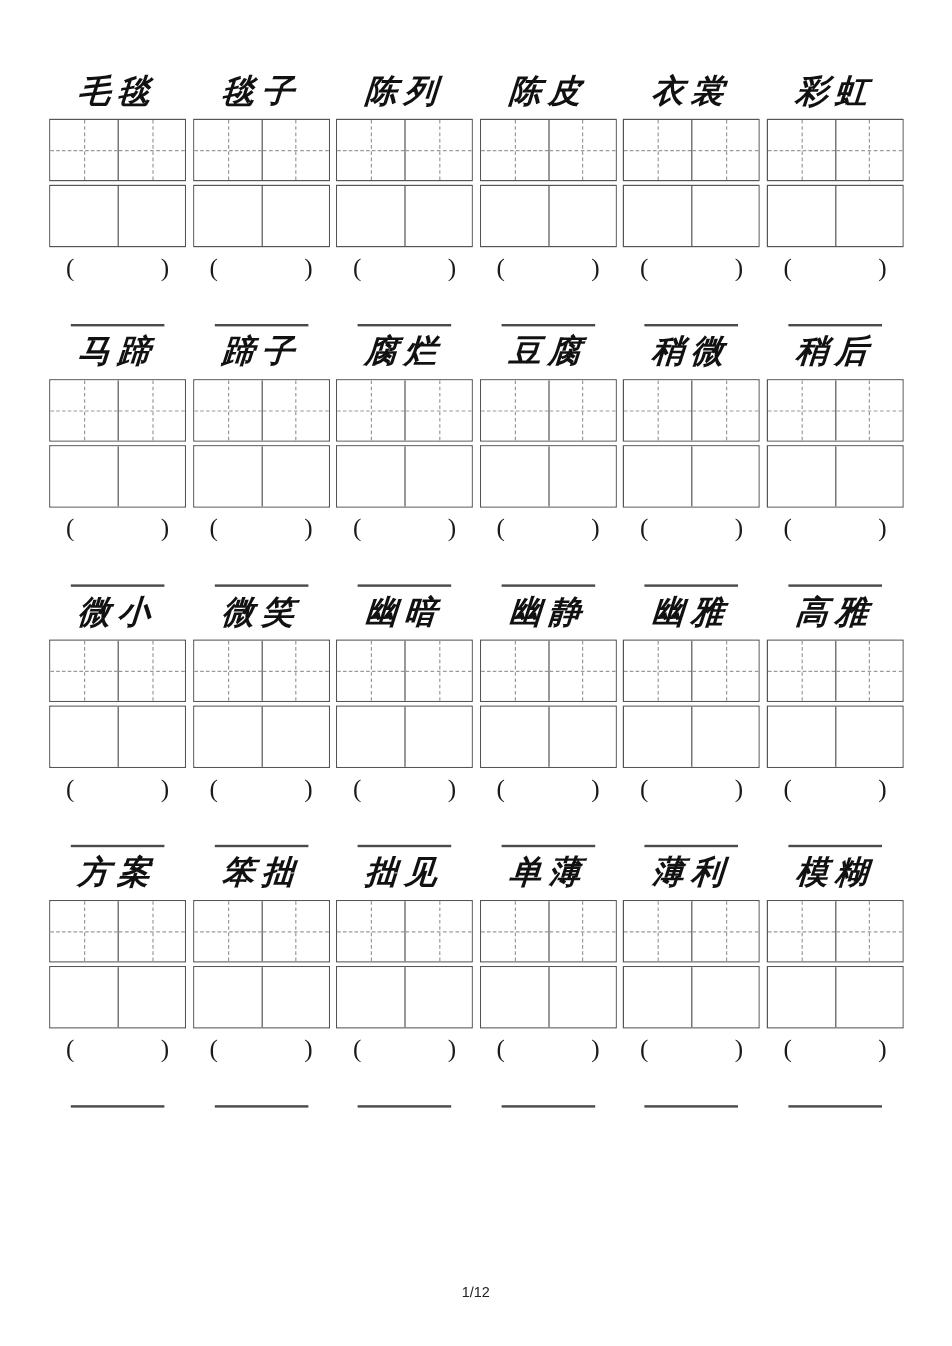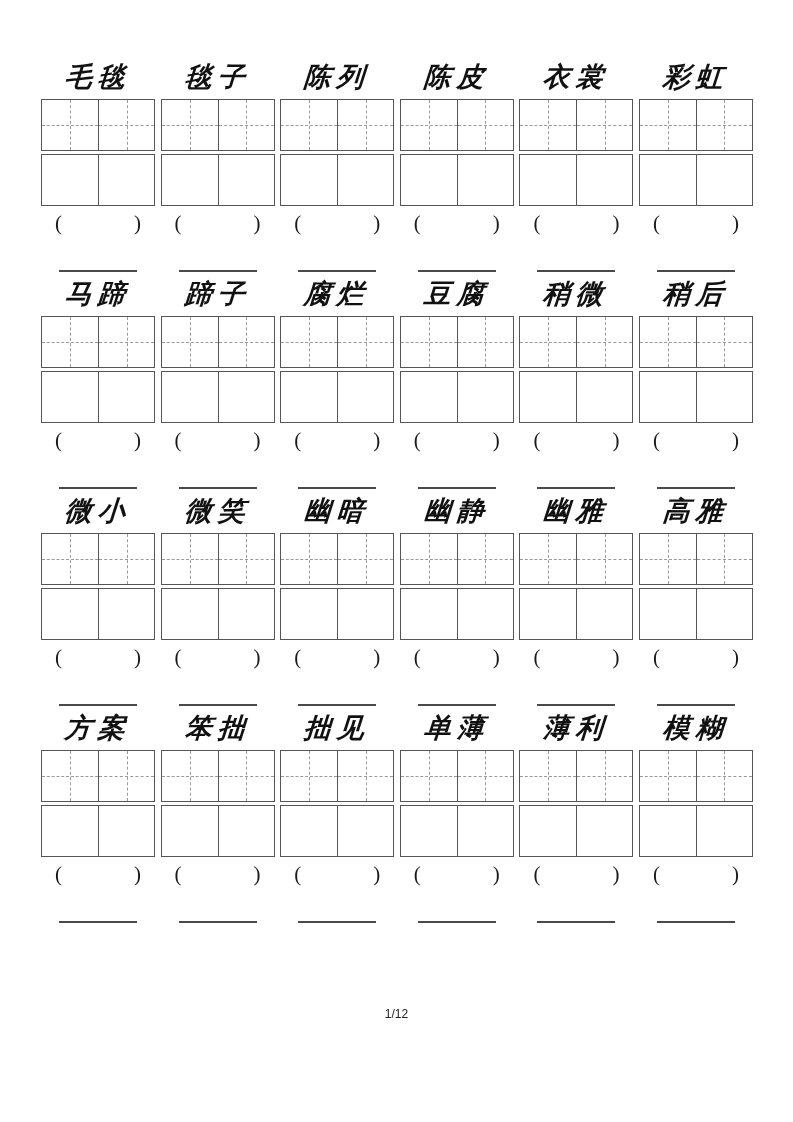--- a/index.html
+++ b/index.html
@@ -142,21 +142,21 @@
     color: #1a1a1a;
     line-height: 1;
   }
 
   .section-gap { height: 16px; }
 
   
   .footer {
     position: absolute;
     left: 0;
-    top: 1004px;
+    top: 1068px;
     width: 793px;
     text-align: center;
   }
   .page-number {
     font-family: "Liberation Sans", "DejaVu Sans", sans-serif;
     font-size: 12px;
     color: #222;
   }
 </style>
 </head>

